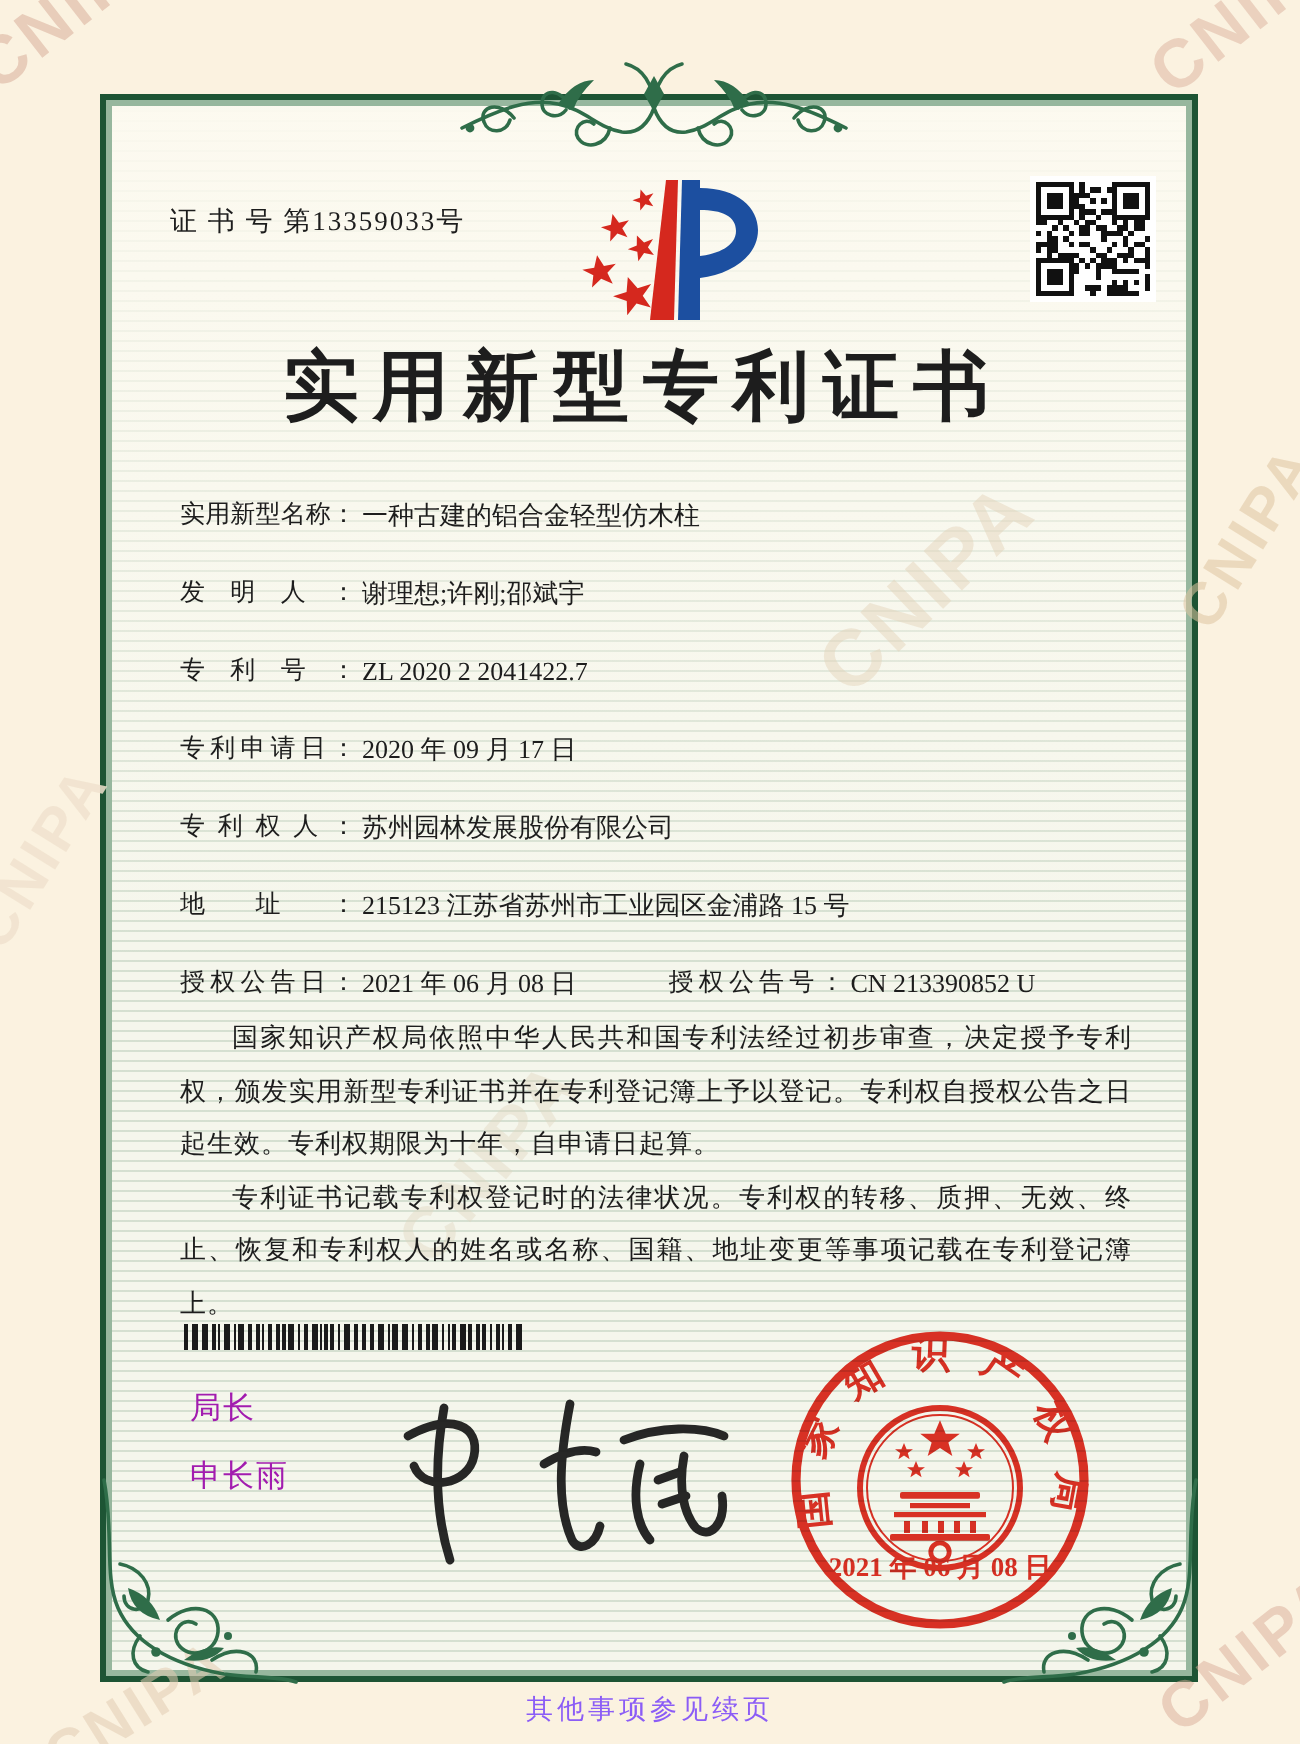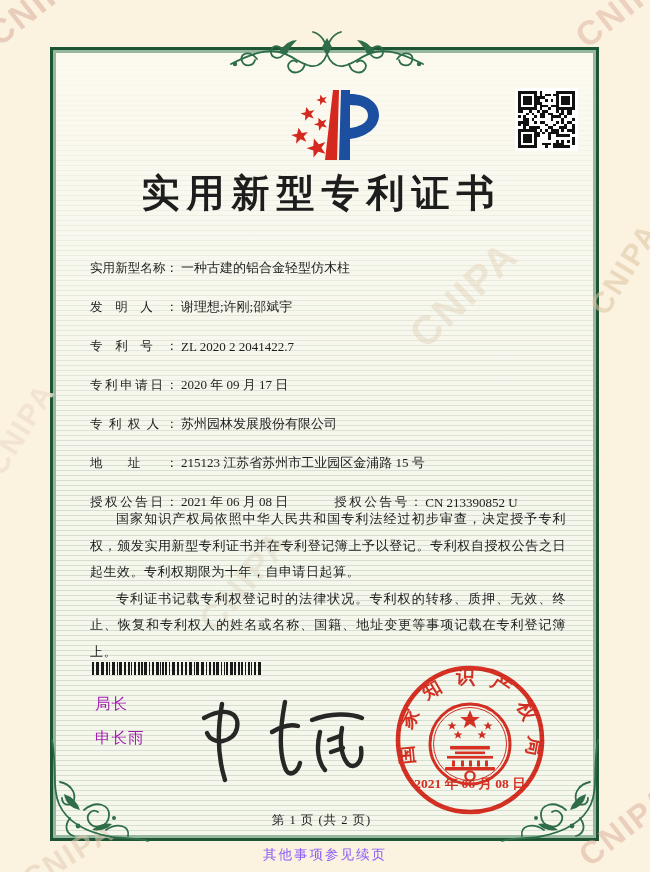--- a/index.html
+++ b/index.html
@@ -24,21 +24,21 @@
     font-weight:bold; letter-spacing:2px; pointer-events:none; white-space:nowrap;
   }
   .cert-no{position:absolute; left:85px; top:102px; z-index:4; font-size:13.5px; letter-spacing:1px;}
   .logo{position:absolute; left:265px; top:84px; z-index:4;}
   .qr-wrap{position:absolute; left:515px; top:88px; z-index:4; background:#fff; padding:3px;}
   .title{
     position:absolute; left:50px; top:168px; width:543px; z-index:4;
     text-align:center; font-size:38px; font-weight:bold; letter-spacing:7px;
   }
   .fields{position:absolute; left:90px; top:238px; width:478px; z-index:4; font-size:13px;}
-  .row{height:39px; display:flex; align-items:flex-end; white-space:nowrap;}
+  .row{height:39px; display:flex; align-items:center; white-space:nowrap;}
   .lbl{
     display:inline-block; width:88px; font-size:12.5px;
     text-align:justify; text-align-last:justify; -moz-text-align-last:justify;
   }
   .val{margin-left:3px;}
   .lbl2{margin-left:46px;}
   .paras{
     position:absolute; left:90px; top:506px; width:476px; z-index:4;
     font-size:13px; line-height:26.5px; letter-spacing:.5px; text-align:justify;
   }
@@ -127,20 +127,21 @@
       </g>
       <g fill="#2f6d49">
         <path d="M16,56 q12,4 16,16 q-14,-3 -16,-16 z"></path>
         <path d="M44,92 q10,-8 20,-6 q-7,8 -20,6 z"></path>
         <circle cx="30" cy="88" r="2.4"></circle>
           <circle cx="66" cy="80" r="2"></circle>
       </g>
     </g>
   </svg>
 
+  <div class="cert-no">证 书 号 第13359033号</div>
 
   <svg class="logo" width="122" height="84" viewBox="0 0 122 84">
     <g fill="#d5281e">
       <path transform="translate(57,16) scale(0.55) rotate(-18)" d="M0,-10 L2.9,-3.1 10,-3.1 4.2,1.2 6.2,8.1 0,4 -6.2,8.1 -4.2,1.2 -10,-3.1 -2.9,-3.1 Z"></path>
       <path transform="translate(43,30) scale(0.72) rotate(-14)" d="M0,-10 L2.9,-3.1 10,-3.1 4.2,1.2 6.2,8.1 0,4 -6.2,8.1 -4.2,1.2 -10,-3.1 -2.9,-3.1 Z"></path>
       <path transform="translate(56,40) scale(0.68) rotate(-22)" d="M0,-10 L2.9,-3.1 10,-3.1 4.2,1.2 6.2,8.1 0,4 -6.2,8.1 -4.2,1.2 -10,-3.1 -2.9,-3.1 Z"></path>
       <path transform="translate(35,52) scale(0.85) rotate(-10)" d="M0,-10 L2.9,-3.1 10,-3.1 4.2,1.2 6.2,8.1 0,4 -6.2,8.1 -4.2,1.2 -10,-3.1 -2.9,-3.1 Z"></path>
       <path transform="translate(52,64) scale(1.0) rotate(-18)" d="M0,-10 L2.9,-3.1 10,-3.1 4.2,1.2 6.2,8.1 0,4 -6.2,8.1 -4.2,1.2 -10,-3.1 -2.9,-3.1 Z"></path>
     </g>
     <polygon points="68,6 74,6 72,76 60,76" fill="#d5281e"></polygon>
@@ -425,17 +426,16 @@
         <rect x="77" y="98.5" width="3" height="6"></rect>
           <rect x="85" y="98.5" width="3" height="6"></rect>
         <rect x="93" y="98.5" width="3" height="6"></rect>
         <rect x="53" y="105" width="50" height="3.4" rx="1"></rect>
       </g>
       <circle cx="78" cy="114" r="4.6" fill="none" stroke-width="2.4"></circle>
     </g>
     <text x="78" y="126" text-anchor="middle" font-size="13.5" font-weight="bold" fill="#e0271b" font-family="Liberation Serif, DejaVu Serif, serif">2021 年 06 月 08 日</text>
   </svg>
 
-  <div class="page-footer">第 1 页 (共 2 页)</div>
 
   <div class="cont-note">其他事项参见续页</div>
 
 </div>
 
 </body></html>

